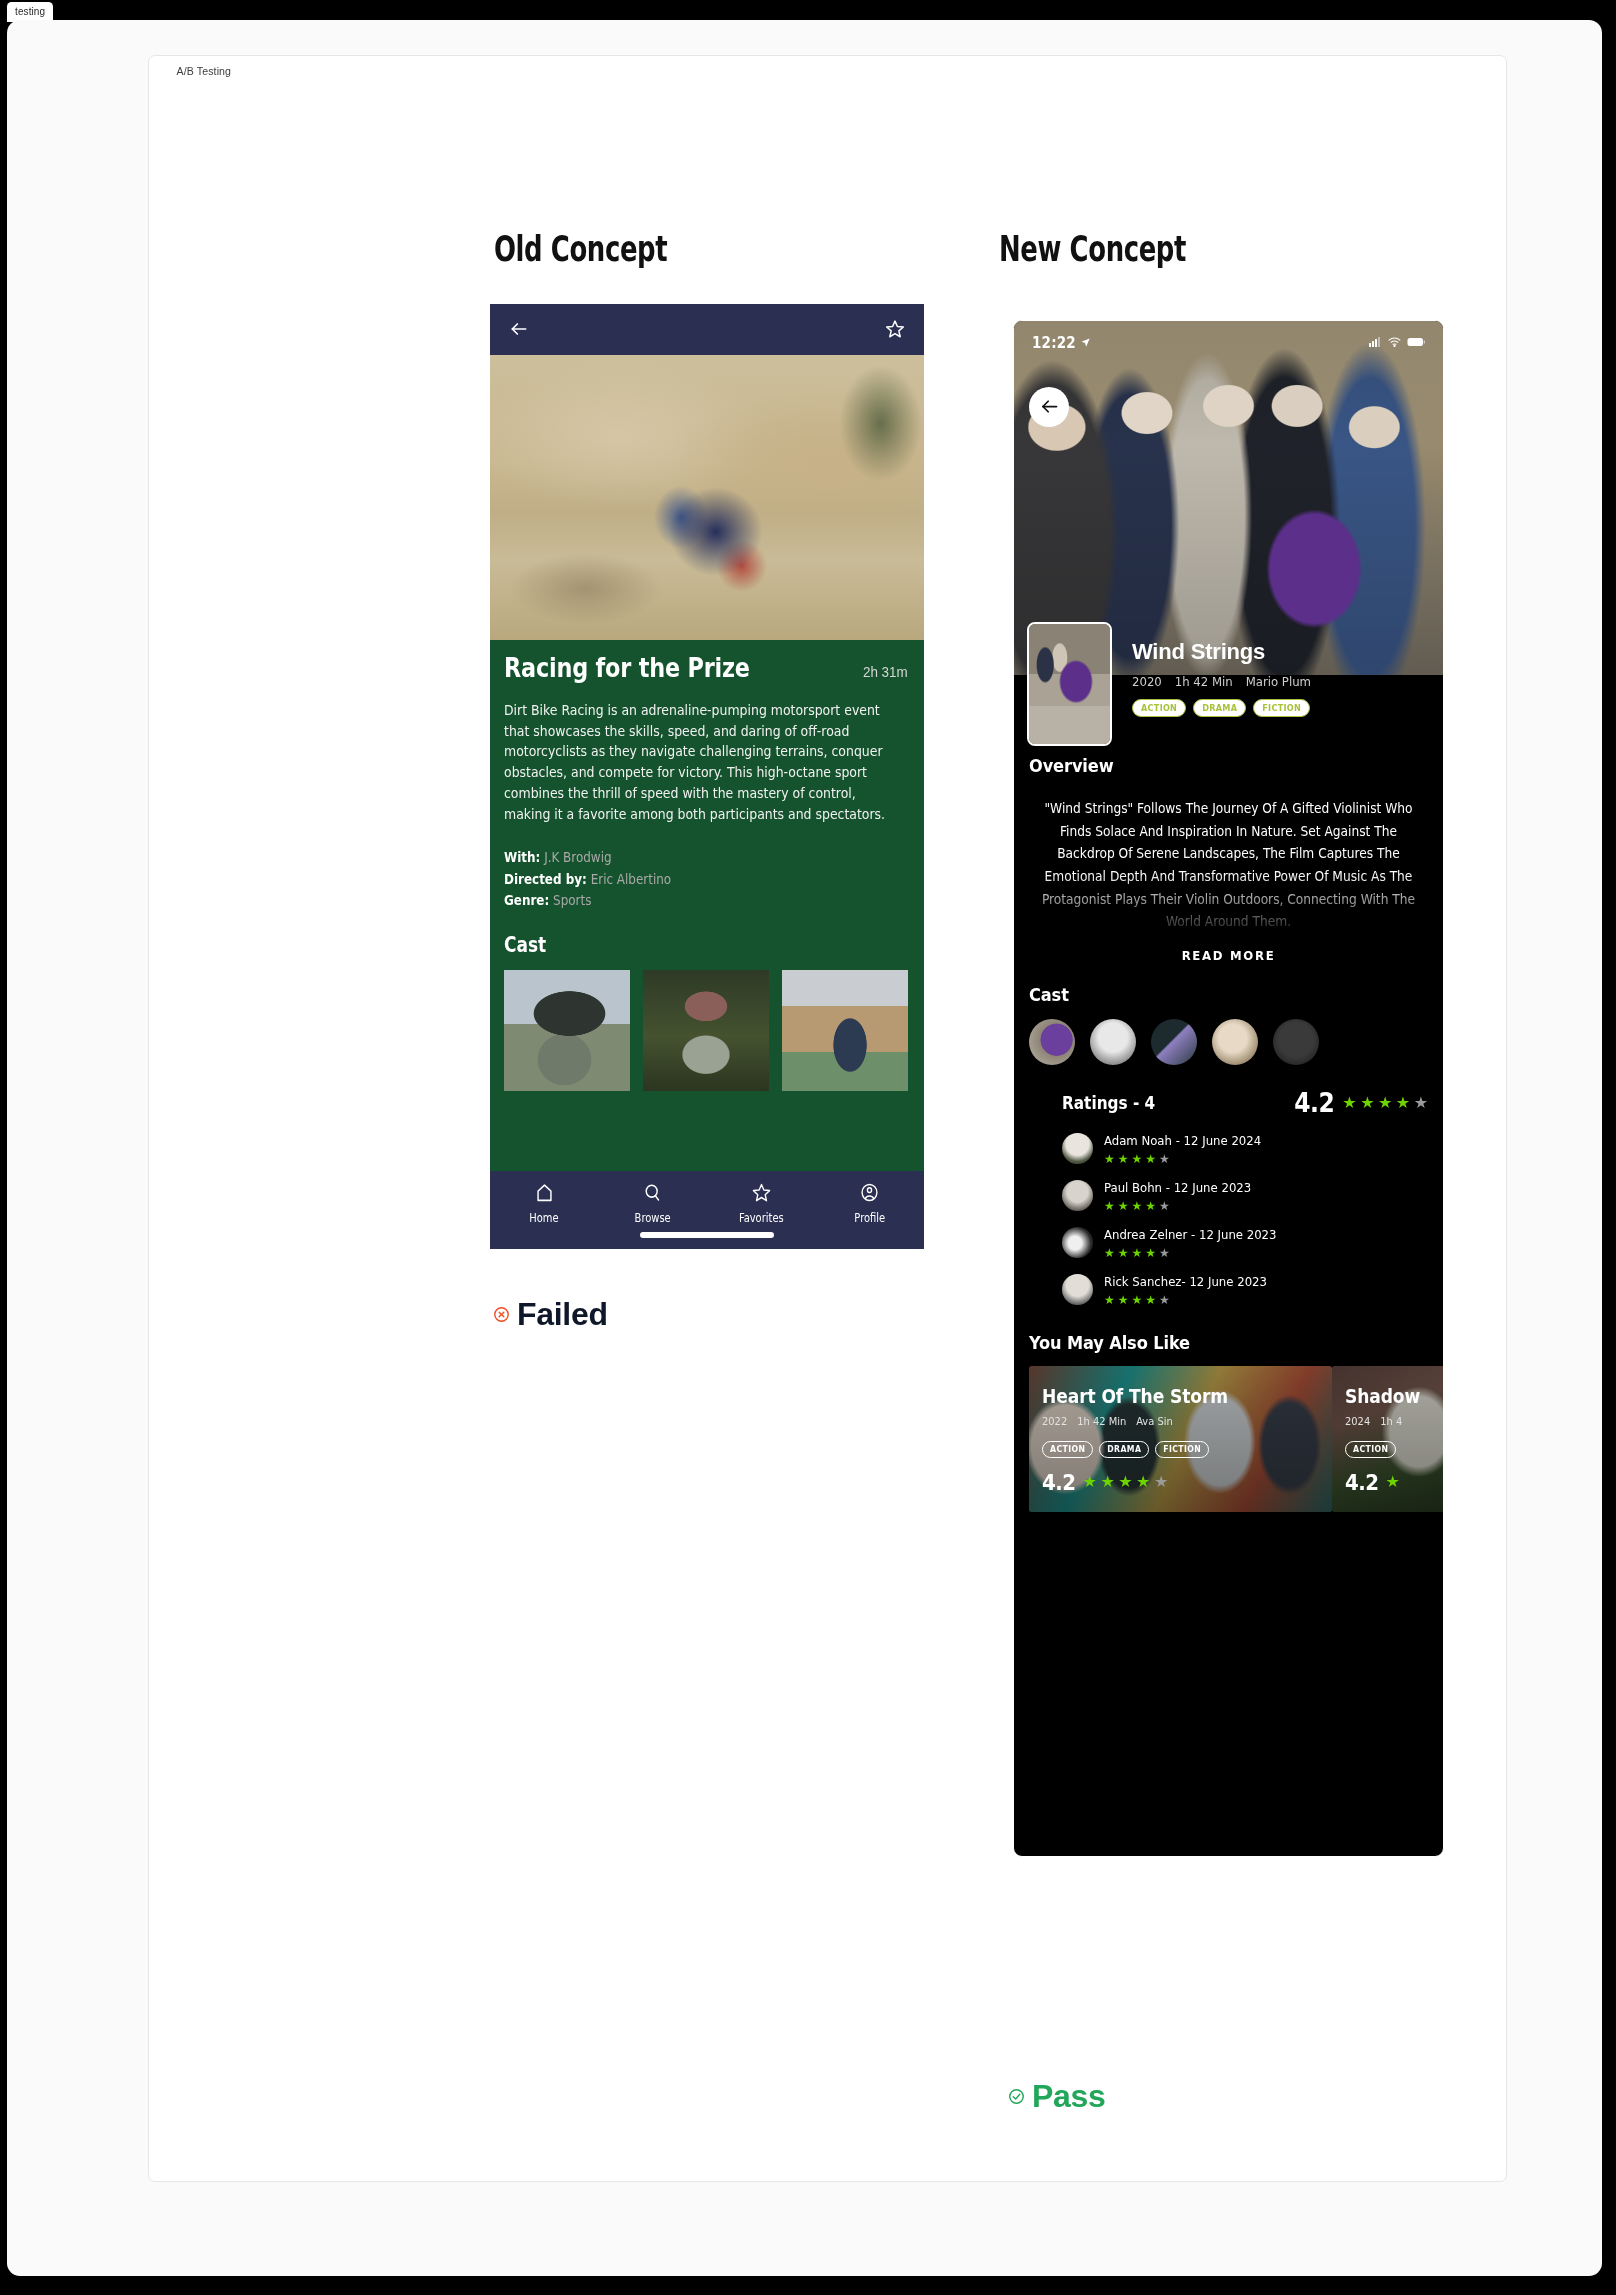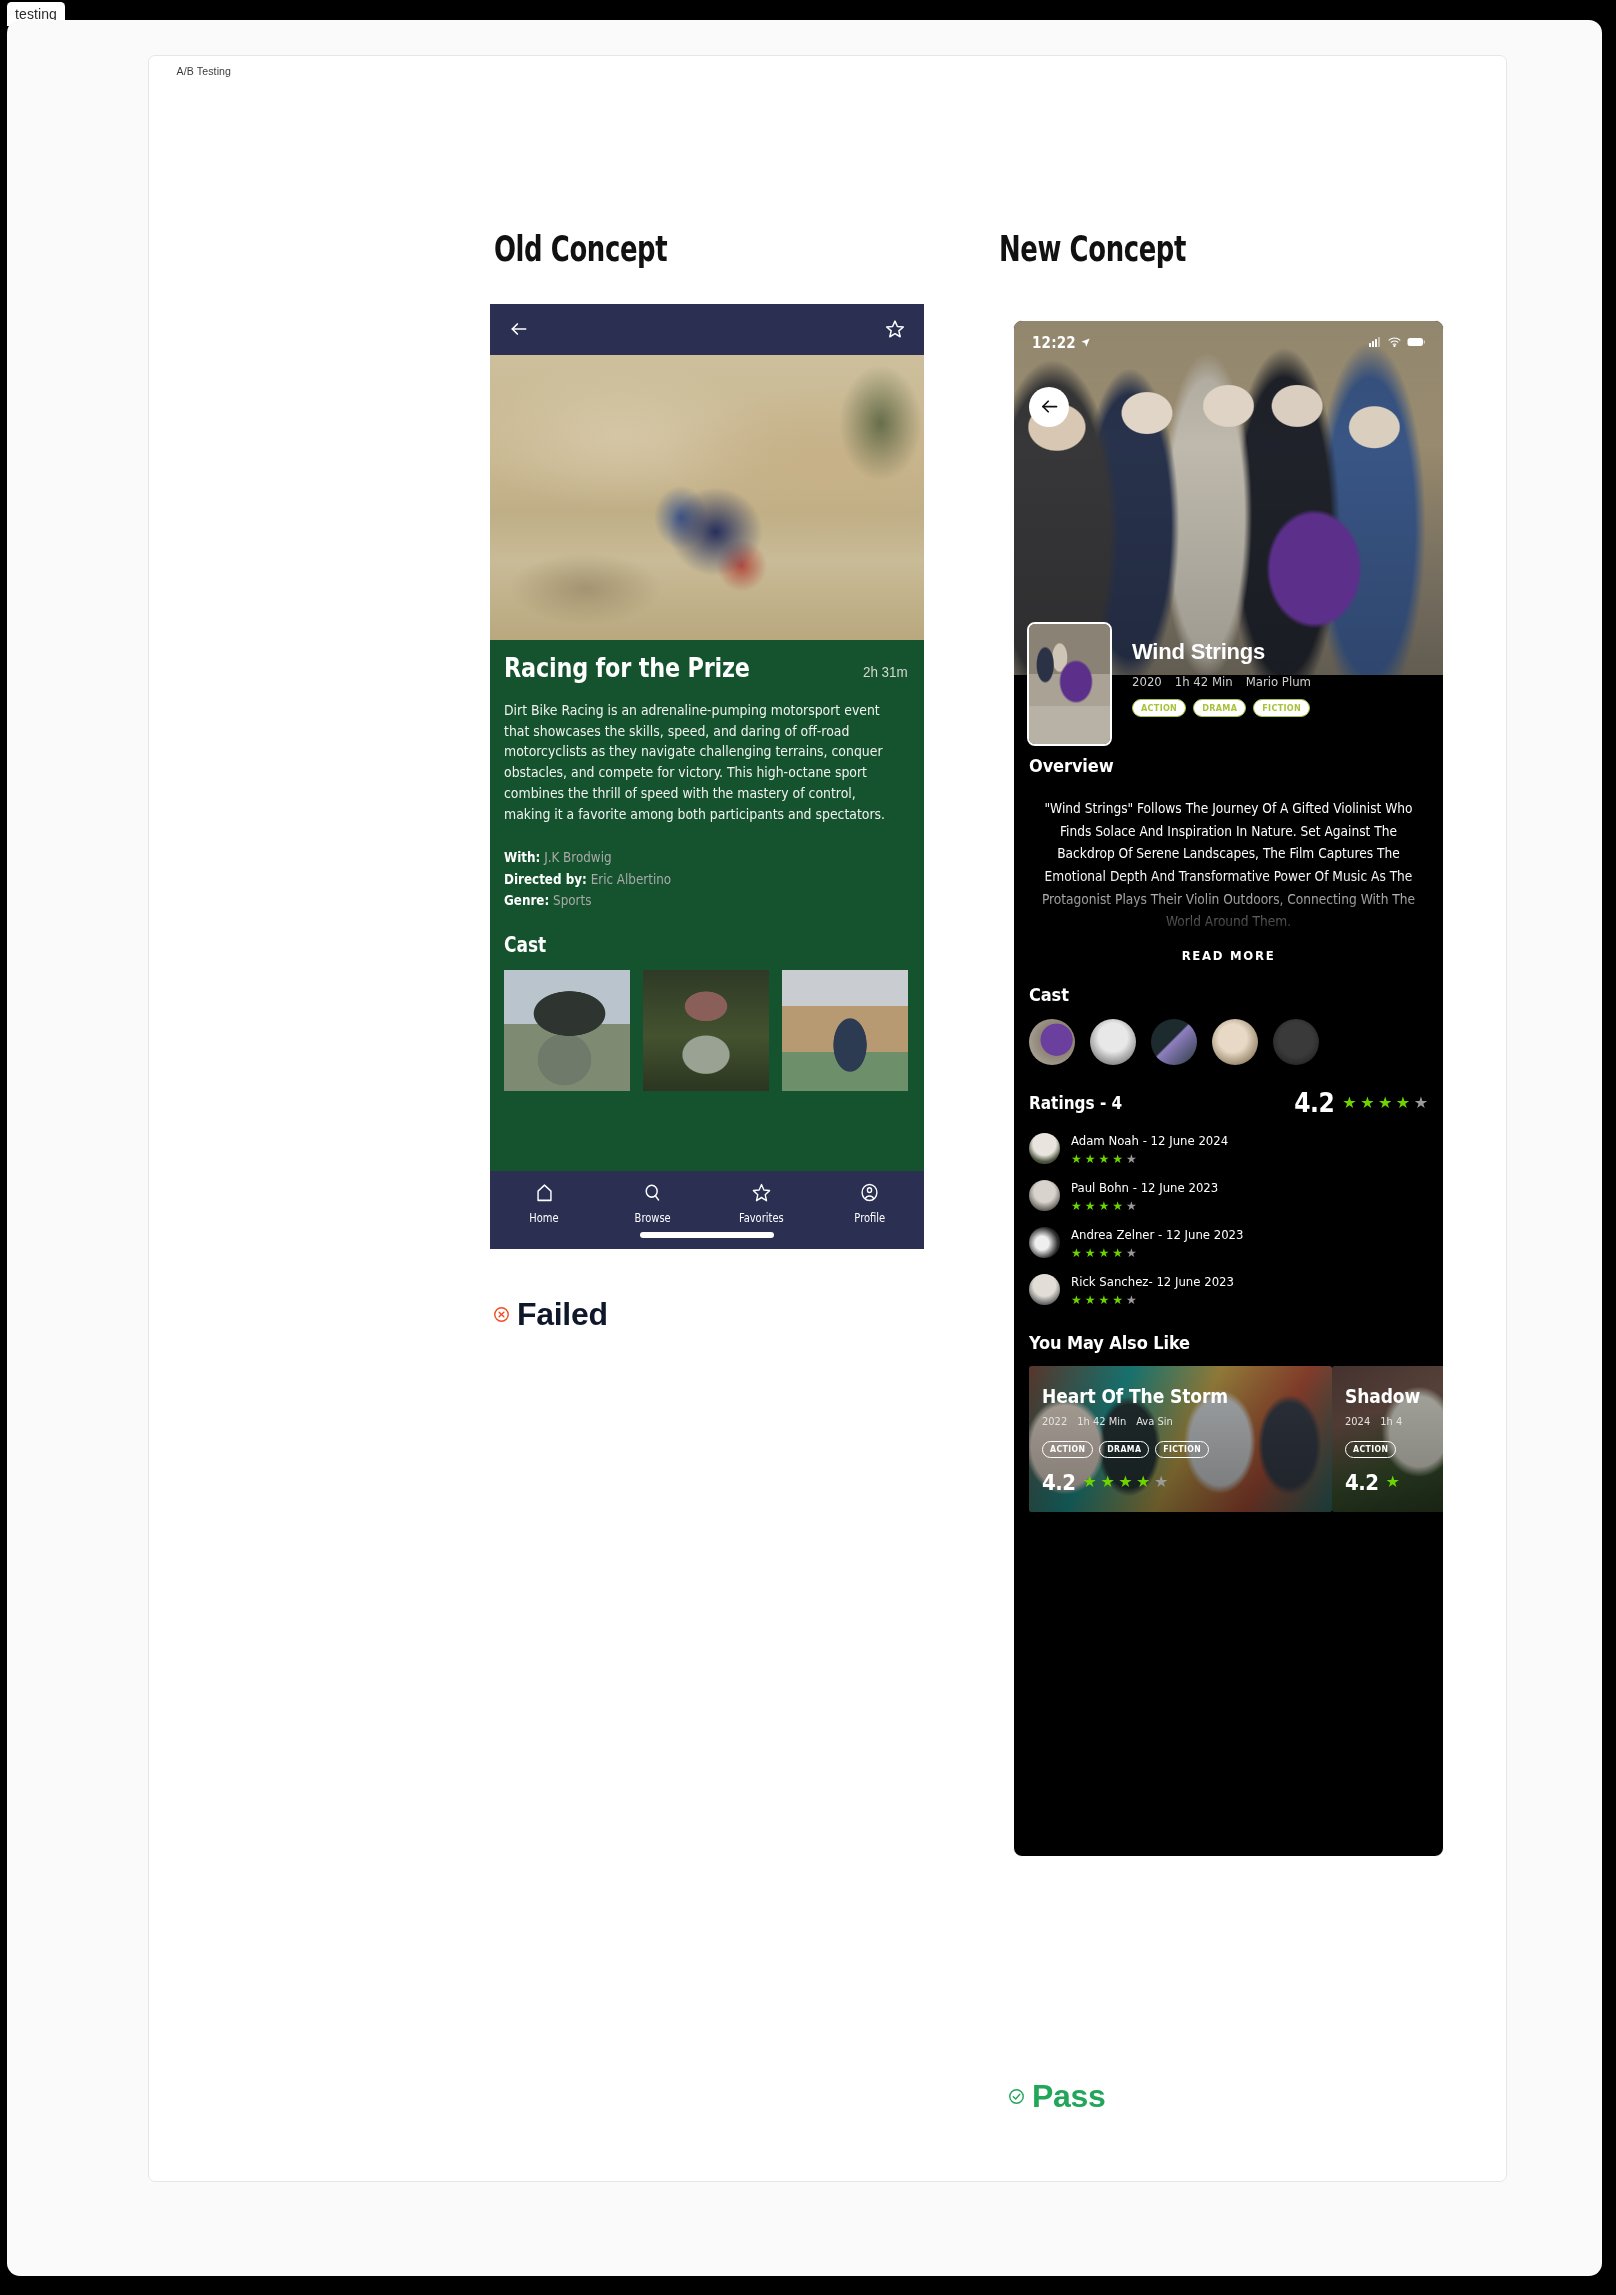--- a/index.html
+++ b/index.html
@@ -9,21 +9,21 @@
     font-family: "Liberation Sans", sans-serif;
     -webkit-font-smoothing: antialiased;
     position: relative;
     overflow: hidden;
   }
 
   
   #tab-chip {
     position: absolute; left: 7px; top: 2px;
     background: #ffffff; color: #2b2b2b;
-    font-size: 14px; padding: 4.5px 8px 5.6px 8px;
+    font-size: 10px; padding: 4.5px 8px 5.6px 8px;
     border-radius: 4.5px 4.5px 0 0;
     line-height: 1;
     letter-spacing: 0.1px;
   }
   #window {
     position: absolute; left: 7px; top: 20px;
     width: 1595px; height: 2256px;
     background: #fafafa;
     border-radius: 13px;
     overflow: hidden;
@@ -269,21 +269,21 @@
   }
   #cast-section { margin-top: 21px; }
   #cast-row { margin-top:14px; display:flex; gap:15px; padding-left:15px; }
   .cast-avatar { width:46px; height:46px; border-radius:50%; flex:0 0 auto; overflow:hidden; }
   .ca1{background:radial-gradient(circle at 60% 45%, #6b3f9e 0 42%, #8e8577 44%, #b9b2a6 100%);}
   .ca2{background:radial-gradient(circle at 50% 40%, #e8e8e8 0 40%, #9a9a9a 70%, #5e5e5e 100%);}
   .ca3{background:linear-gradient(135deg,#1d2a2e 0 45%,#8f7fc0 48%, #2a3a40 100%);}
   .ca4{background:radial-gradient(circle at 45% 42%, #e7d9c6 0 38%, #9f8e72 72%, #6b6354 100%);}
   .ca5{background:radial-gradient(circle at 50% 45%, #3a3a3a 0 50%, #161616 100%);}
 
-  #ratings-section { margin-top: 23px; }
+  #ratings-section { margin-top: 23px; margin-left: 33px; }
   #ratings-head { display:flex; align-items:center; justify-content:space-between; }
   #ratings-label {
     font-family:"Liberation Sans Narrow","DejaVu Sans Condensed","Liberation Sans",sans-serif;
     font-weight:bold; font-size:17px; color:#fff;
   }
   #ratings-score-wrap { display:flex; align-items:center; gap:8px; }
   #ratings-score {
     font-family:"Liberation Sans Narrow","DejaVu Sans Condensed","Liberation Sans",sans-serif;
     font-weight:bold; font-size:26px; color:#fff; letter-spacing:-0.5px;
   }

